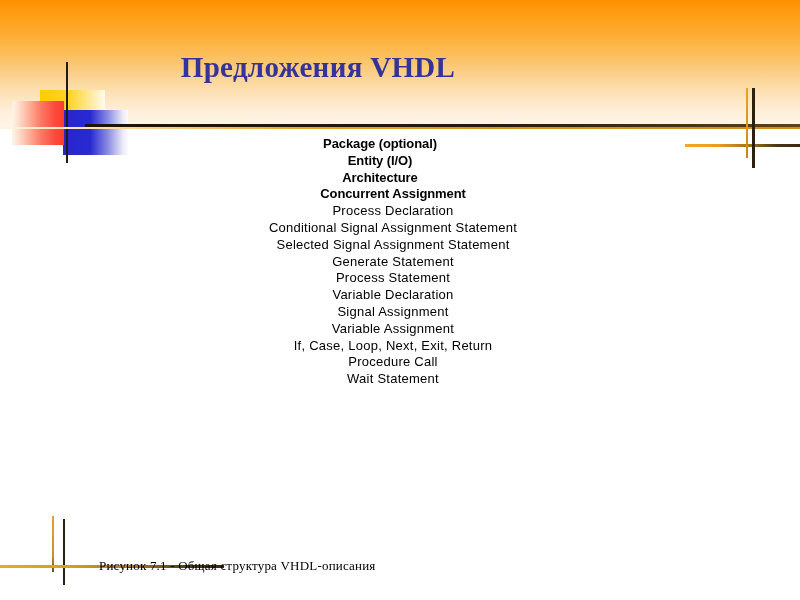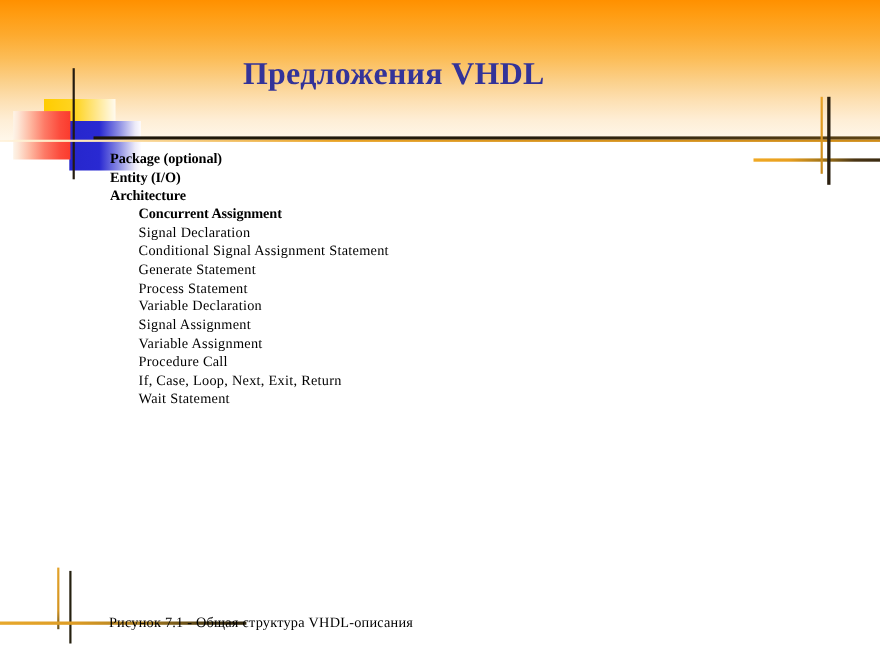--- a/index.html
+++ b/index.html
@@ -48,21 +48,20 @@
     top: 50px;
     width: 636px;
     text-align: center;
     font-family: "Liberation Serif", serif;
     font-weight: bold;
     font-size: 29px;
     line-height: 34px;
     color: #333399;
     letter-spacing: 0.3px;
     white-space: nowrap;
-    padding-left: 40px;
   }
 
   
   .deco-yellow {
     position: absolute;
     left: 40px;
     top: 90px;
     width: 65px;
     height: 30px;
     background: linear-gradient(to right, #ffcc00 0%, #ffd21f 38%, #ffe display, #fff5d0 100%);
@@ -139,25 +138,26 @@
   }
 
   
   .body-list {
     position: absolute;
     left: 100px;
     top: 136px;
     width: 560px;
   }
   .list-line {
-    font-family: Liberation Serif, serif;
+    font-family: Liberation Sans, sans-serif;
     font-size: 13px;
     line-height: 16.8px;
     color: #000000;
     white-space: nowrap;
+    text-align: center;
   }
   .list-line.lvl1 {
     font-weight: bold;
     padding-left: 0px;
     letter-spacing: -0.1px;
   }
   .list-line.lvl2-bold {
     font-weight: bold;
     padding-left: 26px;
     letter-spacing: -0.1px;
@@ -226,29 +226,30 @@
   <div class="divider-orange-right"></div>
 
   <div class="deco-vline-right-gold"></div>
   <div class="deco-vline-right-dark"></div>
 
   <div class="body-list">
       <div class="list-line lvl1">Package (optional)</div>
       <div class="list-line lvl1">Entity (I/O)</div>
       <div class="list-line lvl1">Architecture</div>
       <div class="list-line lvl2-bold">Concurrent Assignment</div>
-      <div class="list-line lvl2">Signal Declaration</div>
+      <div class="list-line lvl2">Process Declaration</div>
       <div class="list-line lvl2">Conditional Signal Assignment Statement</div>
+      <div class="list-line lvl2">Selected Signal Assignment Statement</div>
       <div class="list-line lvl2">Generate Statement</div>
       <div class="list-line lvl2">Process Statement</div>
       <div class="list-line lvl2">Variable Declaration</div>
       <div class="list-line lvl2">Signal Assignment</div>
       <div class="list-line lvl2">Variable Assignment</div>
+      <div class="list-line lvl2">If, Case, Loop, Next, Exit, Return</div>
       <div class="list-line lvl2">Procedure Call</div>
-      <div class="list-line lvl2">If, Case, Loop, Next, Exit, Return</div>
       <div class="list-line lvl2">Wait Statement</div>
     </div>
 
   <div class="bottom-vline-gold"></div>
   <div class="bottom-vline-dark"></div>
   <div class="bottom-hline"></div>
 
   <div class="caption">Рисунок  7.1 - Общая структура VHDL-описания</div>
 
 </div>

